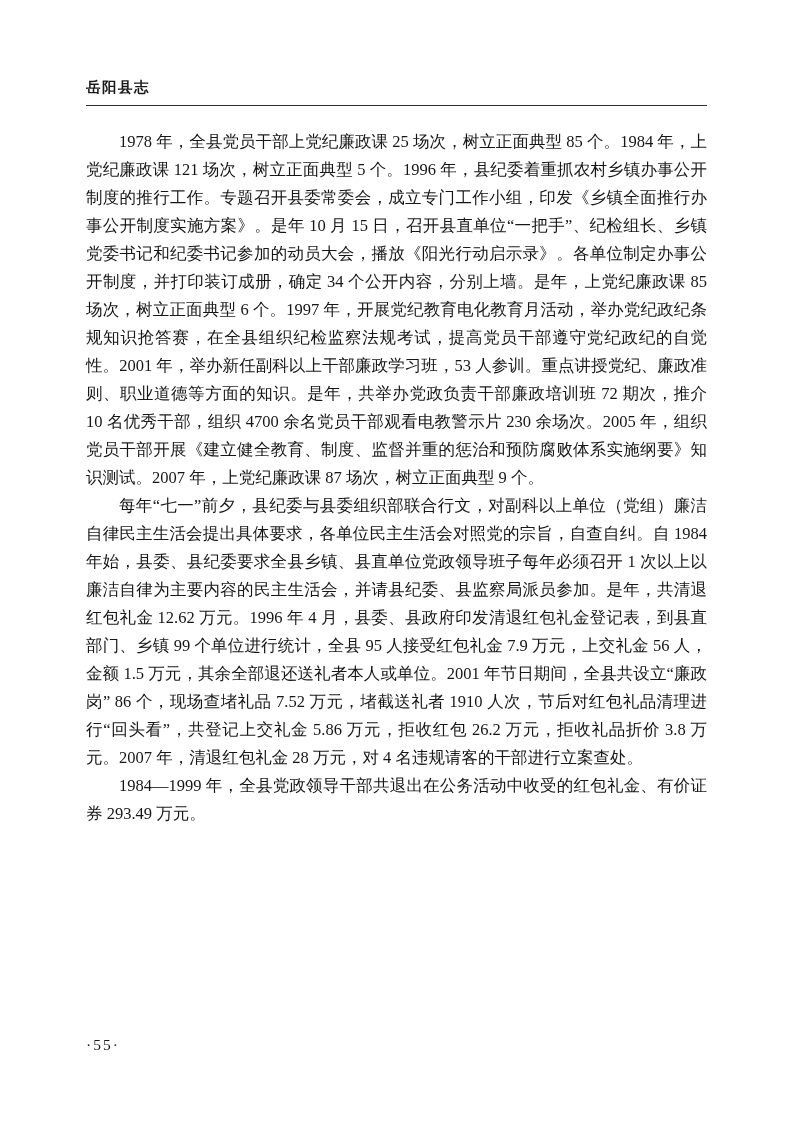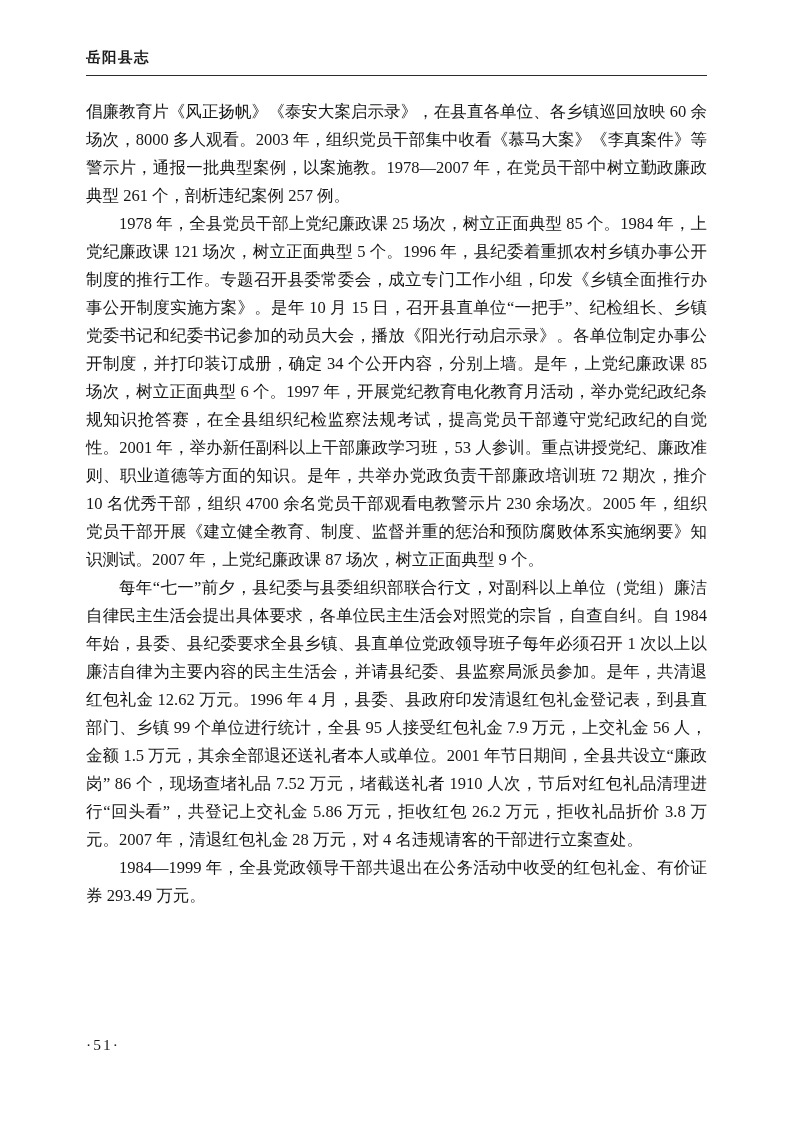--- a/index.html
+++ b/index.html
@@ -7,21 +7,21 @@
   html, body { background: #f2f2f2; }
   body { font-family: "Liberation Serif", "DejaVu Serif", serif; }
 
   .page {
     position: relative;
     width: 793px;
     height: 1122px;
     margin: 0 auto;
     background: #ffffff;
     color: #141414;
-    padding: 48px 86px 0 86px;
+    padding: 78px 86px 0 86px;
     overflow: hidden;
   }
 
   .page-header {
     padding-bottom: 8px;
     border-bottom: 1.5px solid #2b2b2b;
   }
   .book-title {
     font-family: "Liberation Sans", "DejaVu Sans", sans-serif;
     font-weight: 700;
@@ -67,29 +67,28 @@
 <body>
 
 <div class="page">
 
   <header class="page-header">
     <span class="book-title">岳阳县志</span>
   </header>
 
   <main class="page-body">
 
-    <p class="para no-indent">倡廉教育片《风正扬帆》《泰安大案启示录》，在县直各单位、各乡镇巡回放映 60 余场次，8000 多人观看。2003 年，组织党员干部集中收看《慕马大案》《李真案件》等警示片，通报一批典型案例，以案施教。1978—2007 年，在党员干部中树立勤政廉政典型 261 个，剖析违纪案例 257 例。</p>
 
 
     <p class="para">1978 年，全县党员干部上党纪廉政课 25 场次，树立正面典型 85 个。1984 年，上党纪廉政课 121 场次，树立正面典型 5 个。1996 年，县纪委着重抓农村乡镇办事公开制度的推行工作。专题召开县委常委会，成立专门工作小组，印发《乡镇全面推行办事公开制度实施方案》。是年 10 月 15 日，召开县直单位“一把手”、纪检组长、乡镇党委书记和纪委书记参加的动员大会，播放《阳光行动启示录》。各单位制定办事公开制度，并打印装订成册，确定 34 个公开内容，分别上墙。是年，上党纪廉政课 85 场次，树立正面典型 6 个。1997 年，开展党纪教育电化教育月活动，举办党纪政纪条规知识抢答赛，在全县组织纪检监察法规考试，提高党员干部遵守党纪政纪的自觉性。2001 年，举办新任副科以上干部廉政学习班，53 人参训。重点讲授党纪、廉政准则、职业道德等方面的知识。是年，共举办党政负责干部廉政培训班 72 期次，推介 10 名优秀干部，组织 4700 余名党员干部观看电教警示片 230 余场次。2005 年，组织党员干部开展《建立健全教育、制度、监督并重的惩治和预防腐败体系实施纲要》知识测试。2007 年，上党纪廉政课 87 场次，树立正面典型 9 个。</p>
 
 
     <p class="para">每年“七一”前夕，县纪委与县委组织部联合行文，对副科以上单位（党组）廉洁自律民主生活会提出具体要求，各单位民主生活会对照党的宗旨，自查自纠。自 1984 年始，县委、县纪委要求全县乡镇、县直单位党政领导班子每年必须召开 1 次以上以廉洁自律为主要内容的民主生活会，并请县纪委、县监察局派员参加。是年，共清退红包礼金 12.62 万元。1996 年 4 月，县委、县政府印发清退红包礼金登记表，到县直部门、乡镇 99 个单位进行统计，全县 95 人接受红包礼金 7.9 万元，上交礼金 56 人，金额 1.5 万元，其余全部退还送礼者本人或单位。2001 年节日期间，全县共设立“廉政岗” 86 个，现场查堵礼品 7.52 万元，堵截送礼者 1910 人次，节后对红包礼品清理进行“回头看”，共登记上交礼金 5.86 万元，拒收红包 26.2 万元，拒收礼品折价 3.8 万元。2007 年，清退红包礼金 28 万元，对 4 名违规请客的干部进行立案查处。</p>
 
     <p class="para">1984—1999 年，全县党政领导干部共退出在公务活动中收受的红包礼金、有价证券 293.49 万元。</p>
 
   </main>
 
   <footer class="page-footer">
-    <span class="page-number">·51·</span>
+    <span class="page-number">·55·</span>
   </footer>
 
 </div>
 
 </body></html>

